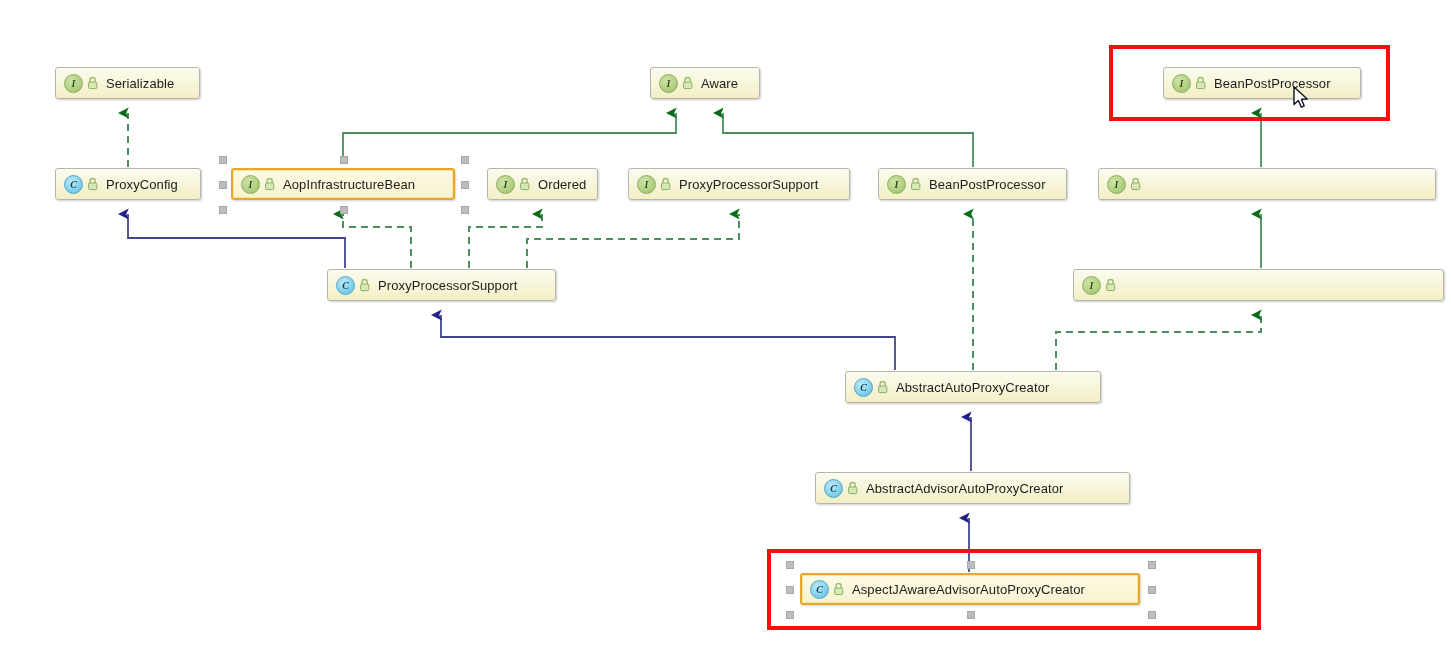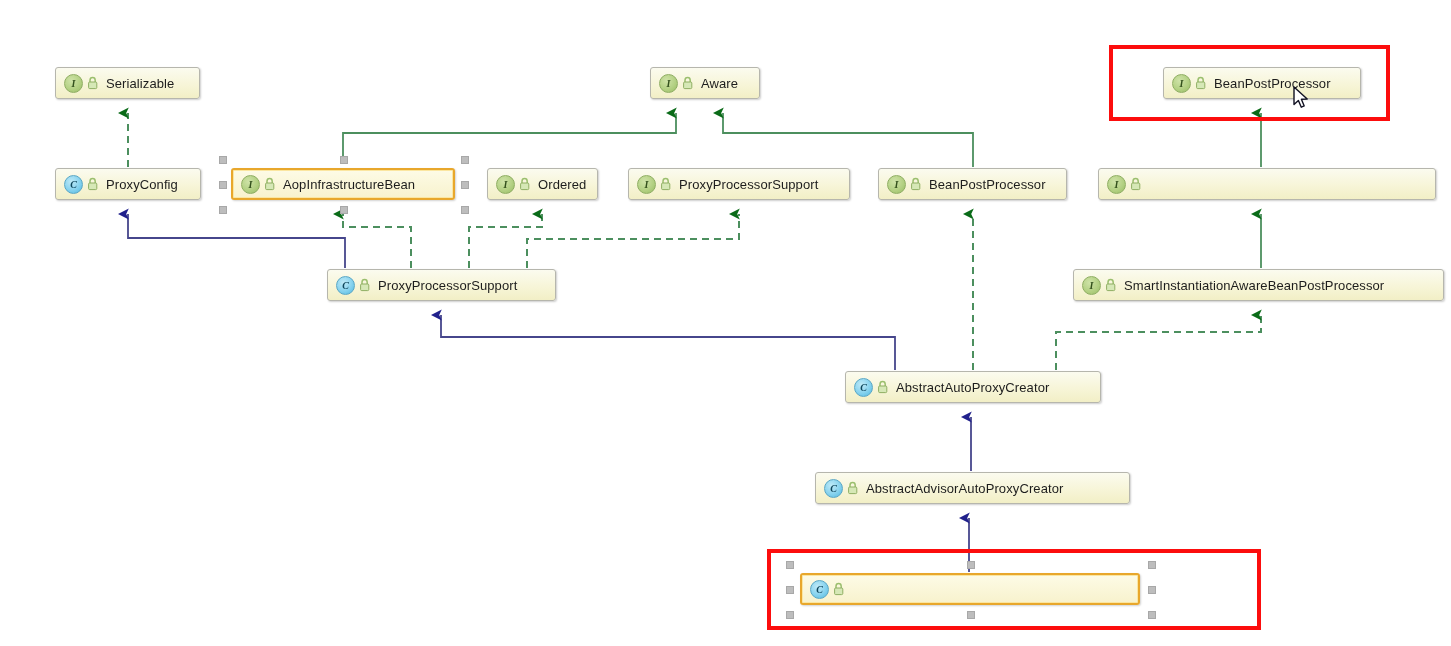--- a/index.html
+++ b/index.html
@@ -271,21 +271,20 @@
   </div>
 
   <div class="node" style="left:1073px;top:269px; width:371px;">
     <span class="ico ico-type iface">I</span>
     <span class="ico ico-lock">
       <svg viewBox="0 0 13 15" width="13" height="15">
           <path d="M4 6 V4.2 a2.6 2.6 0 0 1 5.2 0 V6" fill="none" stroke="#9bbf6e" stroke-width="1.5"></path>
           <rect x="2.6" y="6" width="8.2" height="6.6" rx="1.1" fill="#d6e8b6" stroke="#8fae63" stroke-width="1"></rect>
         </svg>
     </span>
-    <span class="label">SmartInstantiationAwareBeanPostProcessor</span>
   </div>
 
   <div class="node" style="left:845px; top:371px; width:256px;">
     <span class="ico ico-type cls">C</span>
     <span class="ico ico-lock">
       <svg viewBox="0 0 13 15" width="13" height="15">
           <path d="M4 6 V4.2 a2.6 2.6 0 0 1 5.2 0 V6" fill="none" stroke="#9bbf6e" stroke-width="1.5"></path>
           <rect x="2.6" y="6" width="8.2" height="6.6" rx="1.1" fill="#d6e8b6" stroke="#8fae63" stroke-width="1"></rect>
         </svg>
     </span>
@@ -304,20 +303,21 @@
   </div>
 
   <div class="node selected" style="left:800px; top:573px; width:340px;">
     <span class="ico ico-type cls">C</span>
     <span class="ico ico-lock">
       <svg viewBox="0 0 13 15" width="13" height="15">
           <path d="M4 6 V4.2 a2.6 2.6 0 0 1 5.2 0 V6" fill="none" stroke="#9bbf6e" stroke-width="1.5"></path>
           <rect x="2.6" y="6" width="8.2" height="6.6" rx="1.1" fill="#d6e8b6" stroke="#8fae63" stroke-width="1"></rect>
         </svg>
     </span>
+    <span class="label">AspectJAwareAdvisorAutoProxyCreator</span>
   </div>
   <div class="handles" style="left:786px; top:561px; width:368px; height:56px;">
     <div class="handle" style="left:0;    top:0;"></div>
     <div class="handle" style="left:181px;top:0;"></div>
     <div class="handle" style="left:362px;top:0;"></div>
     <div class="handle" style="left:0;    top:25px;"></div>
     <div class="handle" style="left:362px;top:25px;"></div>
     <div class="handle" style="left:0;    top:50px;"></div>
     <div class="handle" style="left:181px;top:50px;"></div>
     <div class="handle" style="left:362px;top:50px;"></div>

